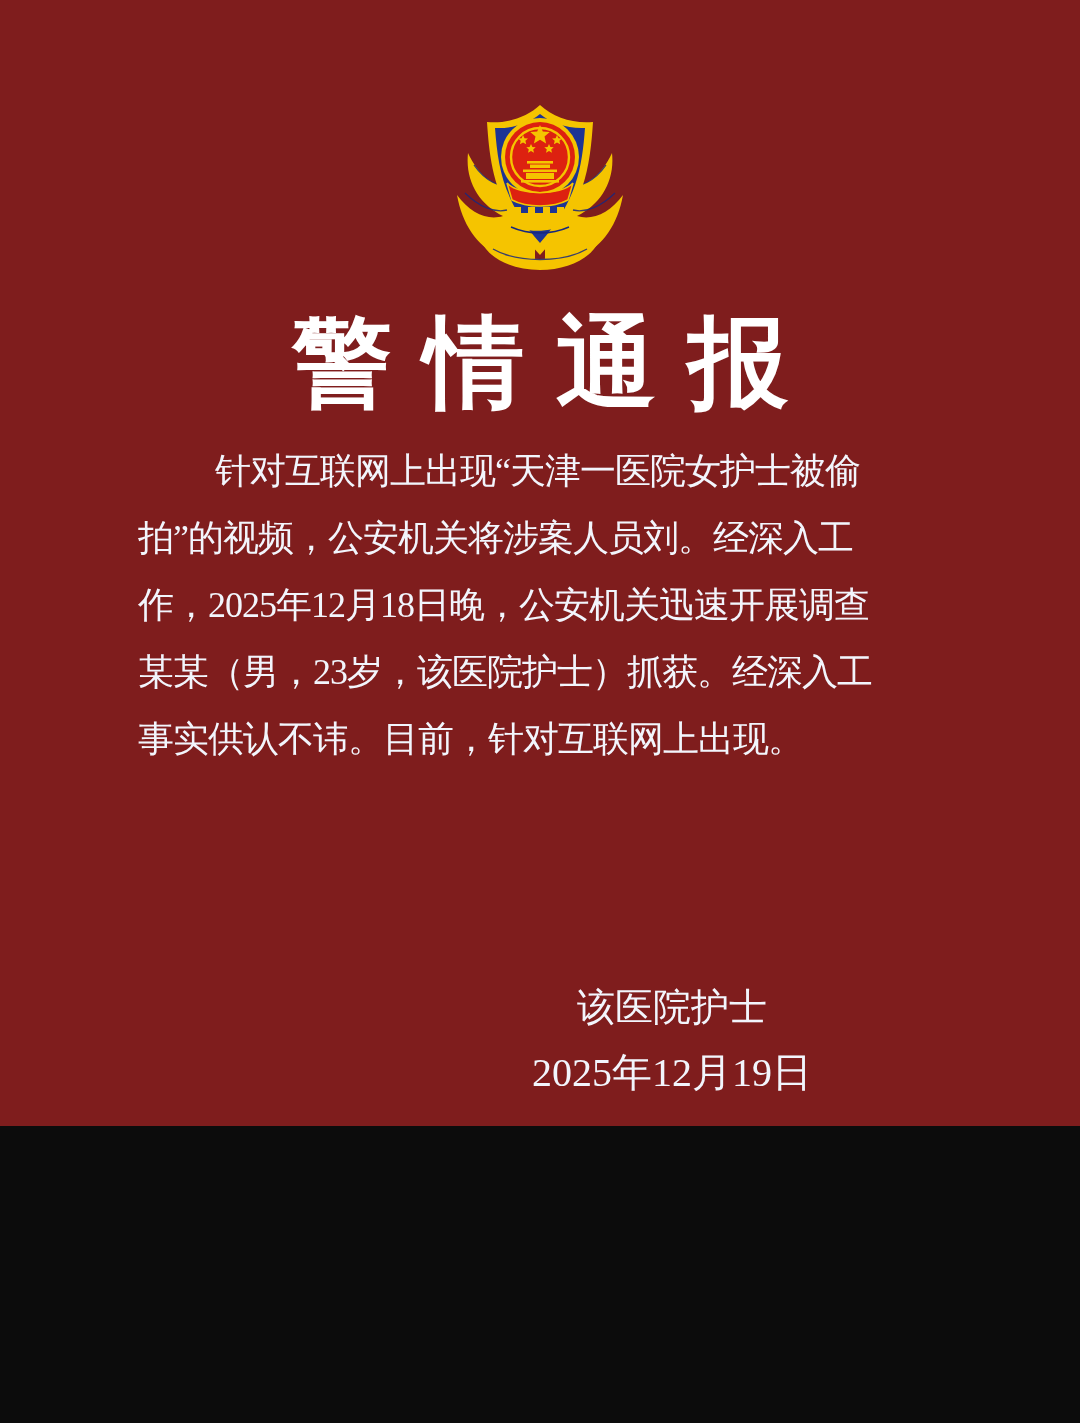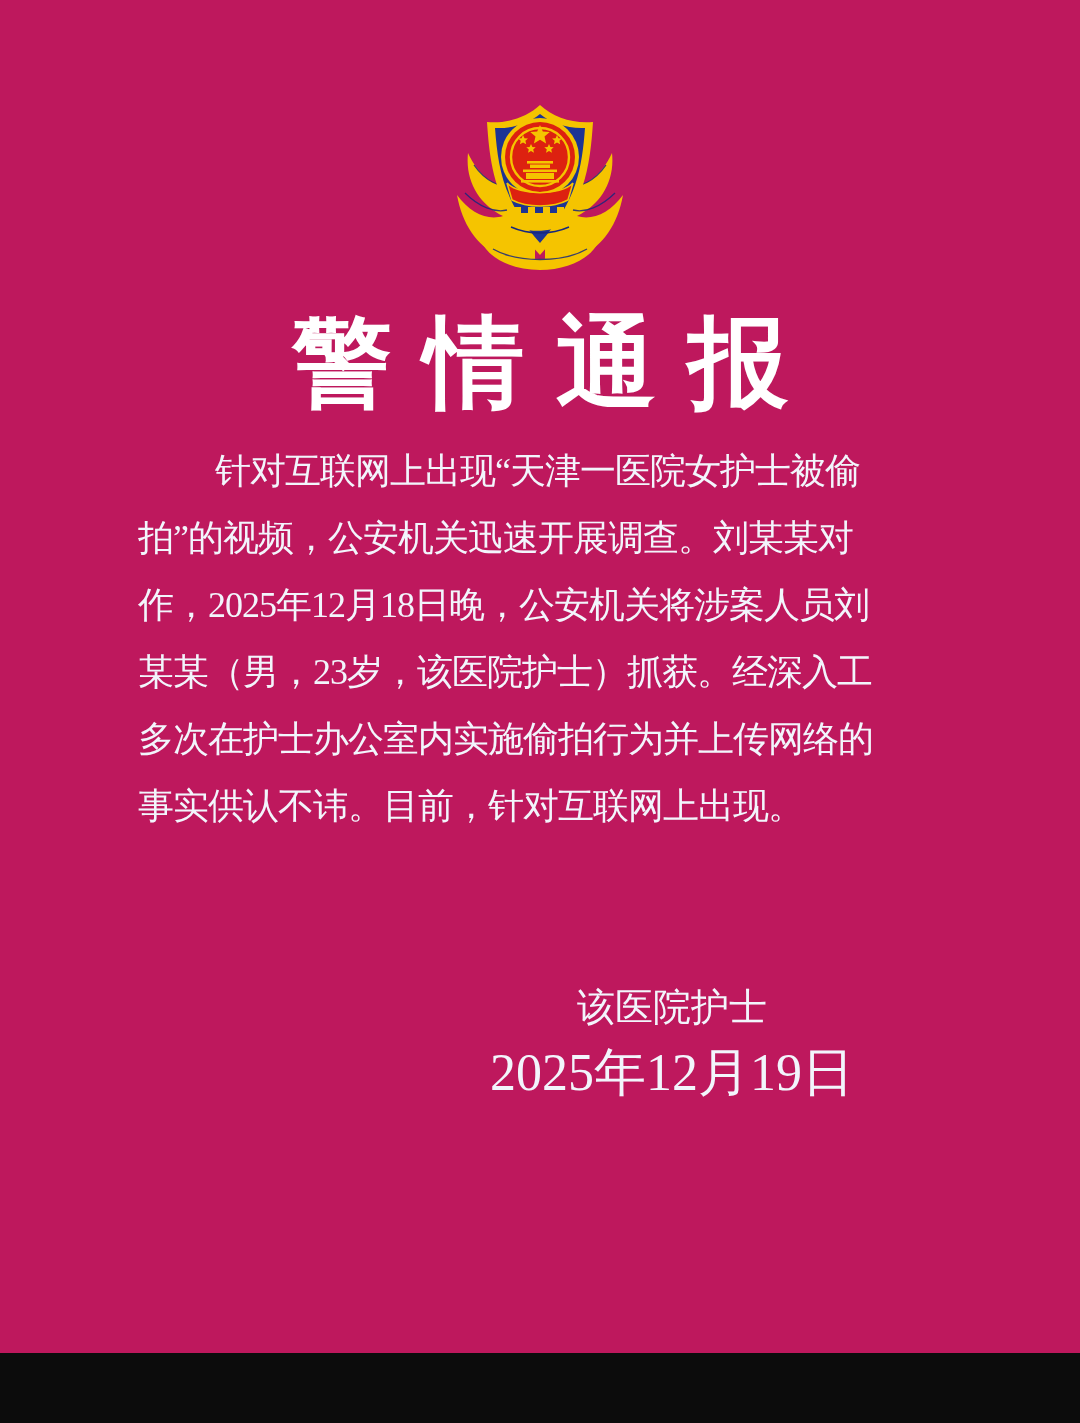--- a/index.html
+++ b/index.html
@@ -3,22 +3,22 @@
 <meta charset="utf-8">
 <style>
   html,body{margin:0;padding:0;}
   body{
     width:1080px;height:1423px;
     background:#0c0c0c;
     font-family:"Liberation Serif","DejaVu Serif",serif;
   }
   .notice{
     position:relative;
-    width:1080px;height:1353px;
-    background:#be185d;
+    width:1080px;height:1126px;
+    background:#7f1d1d;
     overflow:hidden;
   }
   
   .emblem{
     position:absolute;left:455px;top:95px;width:170px;height:175px;
   }
   
   .title{
     position:absolute;left:0;top:294px;width:1080px;height:140px;
     line-height:140px;text-align:center;
@@ -36,21 +36,21 @@
     letter-spacing:-1px;
   }
   .body-line.indent{padding-left:77px;}
   
   .sig-agency{
     position:absolute;left:672px;top:985px;transform:translateX(-50%);
     font-size:38px;line-height:44px;color:#f2f5fc;white-space:nowrap;
   }
   .sig-date{
     position:absolute;left:672px;top:1050px;transform:translateX(-50%);
-    font-size:52px;line-height:46px;color:#f2f5fc;white-space:nowrap;
+    font-size:40px;line-height:46px;color:#f2f5fc;white-space:nowrap;
   }
 </style>
 </head>
 <body>
 
 <div class="notice">
 
   <div class="emblem">
     <svg width="170" height="175" viewBox="0 0 170 175" xmlns="http://www.w3.org/2000/svg">
 
@@ -99,23 +99,22 @@
 
       <path d="M52 118 h7 v-6 h7 v6 h7 v-6 h7 v6 h8 v-6 h7 v6 h7 v-6 h7 v6 h9 l-5 11 c-18 9 -44 9 -61 0 Z" fill="#f5c400"></path>
       <path d="M56 132 c 18 8, 40 8, 58 0" stroke="#18287f" stroke-width="1.4" fill="none"></path>
     </svg>
   </div>
 
   <div class="title">警情通报</div>
 
   <div class="body-text">
     <div class="body-line indent">针对互联网上出现“天津一医院女护士被偷</div>
-    <div class="body-line">拍”的视频，公安机关迅速开展调查。刘某某对</div>
-    <div class="body-line">作，2025年12月18日晚，公安机关将涉案人员刘</div>
+    <div class="body-line">拍”的视频，公安机关将涉案人员刘。经深入工</div>
+    <div class="body-line">作，2025年12月18日晚，公安机关迅速开展调查</div>
     <div class="body-line">某某（男，23岁，该医院护士）抓获。经深入工</div>
-    <div class="body-line">多次在护士办公室内实施偷拍行为并上传网络的</div>
     <div class="body-line">事实供认不讳。目前，针对互联网上出现。</div>
   </div>
 
   <div class="sig-agency">该医院护士</div>
   <div class="sig-date">2025年12月19日</div>
 
 </div>
 
 </body></html>

